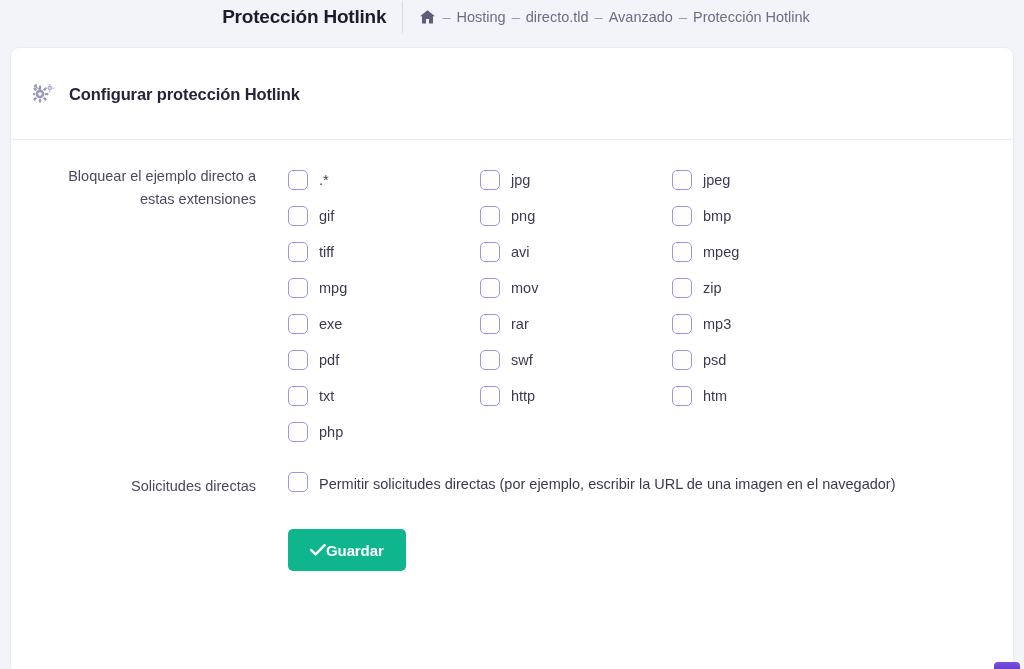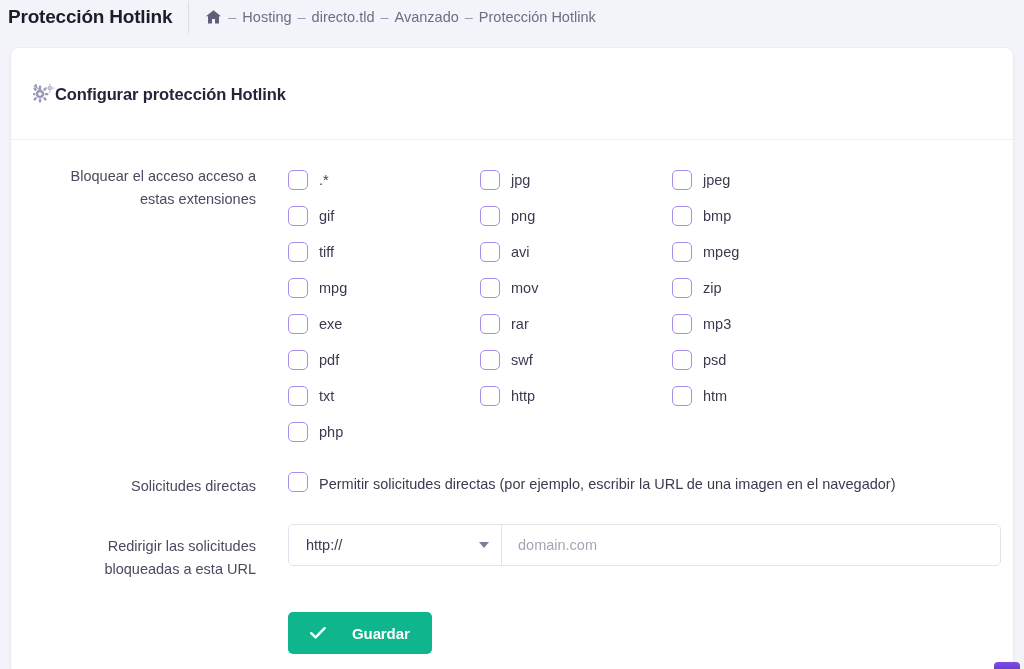--- a/index.html
+++ b/index.html
@@ -15,20 +15,21 @@
     -webkit-font-smoothing: antialiased;
   }
 
   
   .topbar {
     height: 34px;
     display: flex;
     align-items: center;
     padding: 0 0 0 8px;
     background: #f3f3fa;
+    justify-content: center;
   }
   .page-title {
     font-size: 19px;
     font-weight: bold;
     color: #1c1c2b;
     letter-spacing: -0.2px;
     padding-right: 16px;
     white-space: nowrap;
   }
   .title-sep {
@@ -56,20 +57,21 @@
     background: #fff;
     border-radius: 9px;
     border: 1px solid #eceaf4;
     box-shadow: 0 1px 2px rgba(40,40,80,0.04);
     height: 628px;
     overflow: hidden;
   }
   .card-header {
     display: flex;
     align-items: center;
+    gap: 14px;
     padding: 23px 0 22px 22px;
     border-bottom: 1px solid #eeeef4;
   }
   .cogs-icon { display: block; flex: 0 0 auto; }
   .card-title {
     font-size: 16.5px;
     font-weight: bold;
     color: #24243a;
     letter-spacing: -0.1px;
   }
@@ -161,21 +163,21 @@
     color: #3b3b4f;
     background: transparent;
   }
   .url-input::placeholder { color: #a6a6b8; }
 
   
   .save-row { margin-top: 31px; padding-left: 277px; }
   .save-btn {
     display: inline-flex;
     align-items: center;
-    gap: 26px;
+    gap: 0;
     height: 42px;
     padding: 0 22px;
     border: 0;
     border-radius: 5px;
     background: #0fb68d;
     color: #fff;
     font-size: 15px;
     font-weight: bold;
     font-family: "Liberation Sans", sans-serif;
     cursor: pointer;
@@ -247,21 +249,21 @@
         </g>
       </svg>
     </span>
     <h2 class="card-title">Configurar protección Hotlink</h2>
   </div>
 
   <div class="card-body">
 
     <div class="form-row">
       <div class="form-label">
-        <div>Bloquear el acceso acceso a</div>
+        <div>Bloquear el ejemplo directo a</div>
         <div>estas extensiones</div>
       </div>
       <div class="form-control">
         <div class="ext-grid">
 
           <div class="ext-cell">
               <span class="cb"></span>
               <span class="cb-label">.*</span>
             </div>
           <div class="ext-cell">
@@ -364,35 +366,20 @@
     <div class="form-row direct-row">
       <div class="form-label">Solicitudes directas</div>
       <div class="form-control">
         <div class="direct-inline">
           <span class="cb"></span>
           <span class="cb-label">Permitir solicitudes directas (por ejemplo, escribir la URL de una imagen en el navegador)</span>
         </div>
       </div>
     </div>
 
-    <div class="form-row url-row">
-      <div class="form-label">
-        <div>Redirigir las solicitudes</div>
-        <div>bloqueadas a esta URL</div>
-      </div>
-      <div class="form-control">
-        <div class="input-group">
-          <div class="scheme-select">
-            <span class="scheme-value">http://</span>
-            <span class="caret"></span>
-          </div>
-          <input class="url-input" type="text" placeholder="domain.com" style="">
-        </div>
-      </div>
-    </div>
 
     <div class="save-row">
       <button class="save-btn">
         <span>
           <svg class="check-icon" width="16" height="14" viewBox="0 0 16 14" aria-hidden="true">
             <path d="M1.2 7.1 5.6 11.4 14.6 2.2" fill="none" stroke="#ffffff" stroke-width="2.4" stroke-linecap="round" stroke-linejoin="round"></path>
           </svg>
         </span>
         <span>Guardar</span>
       </button>

